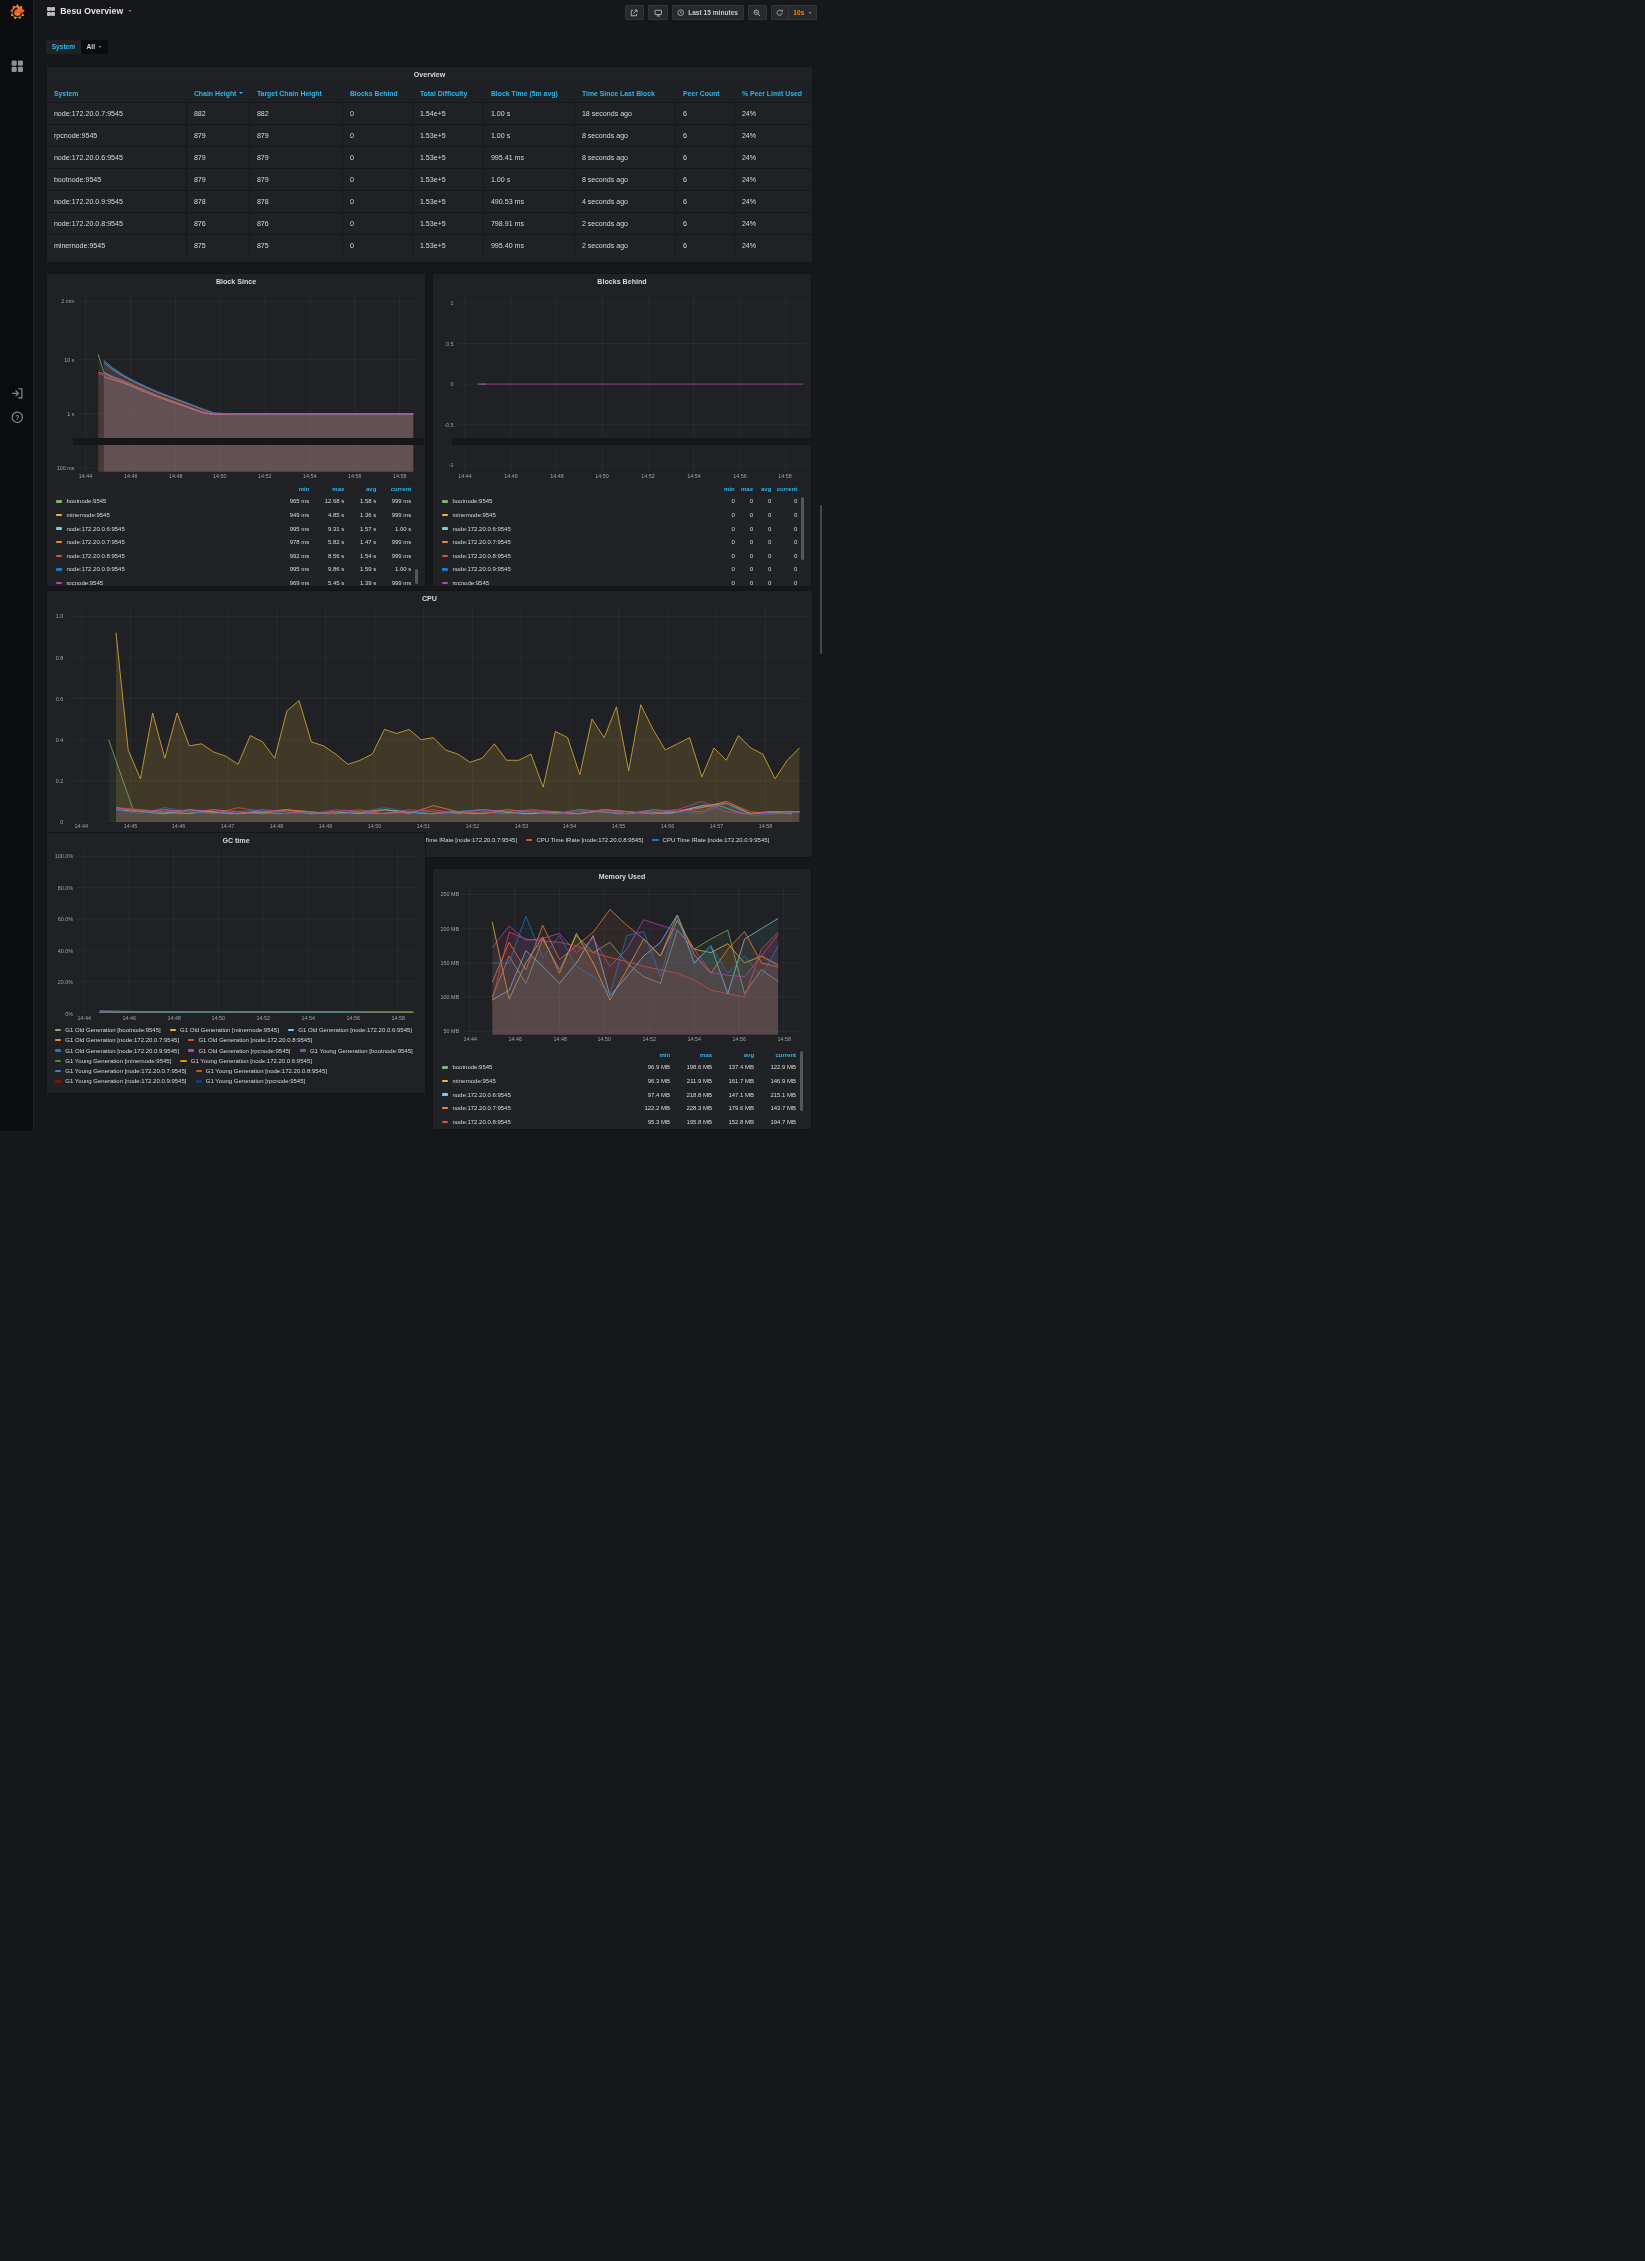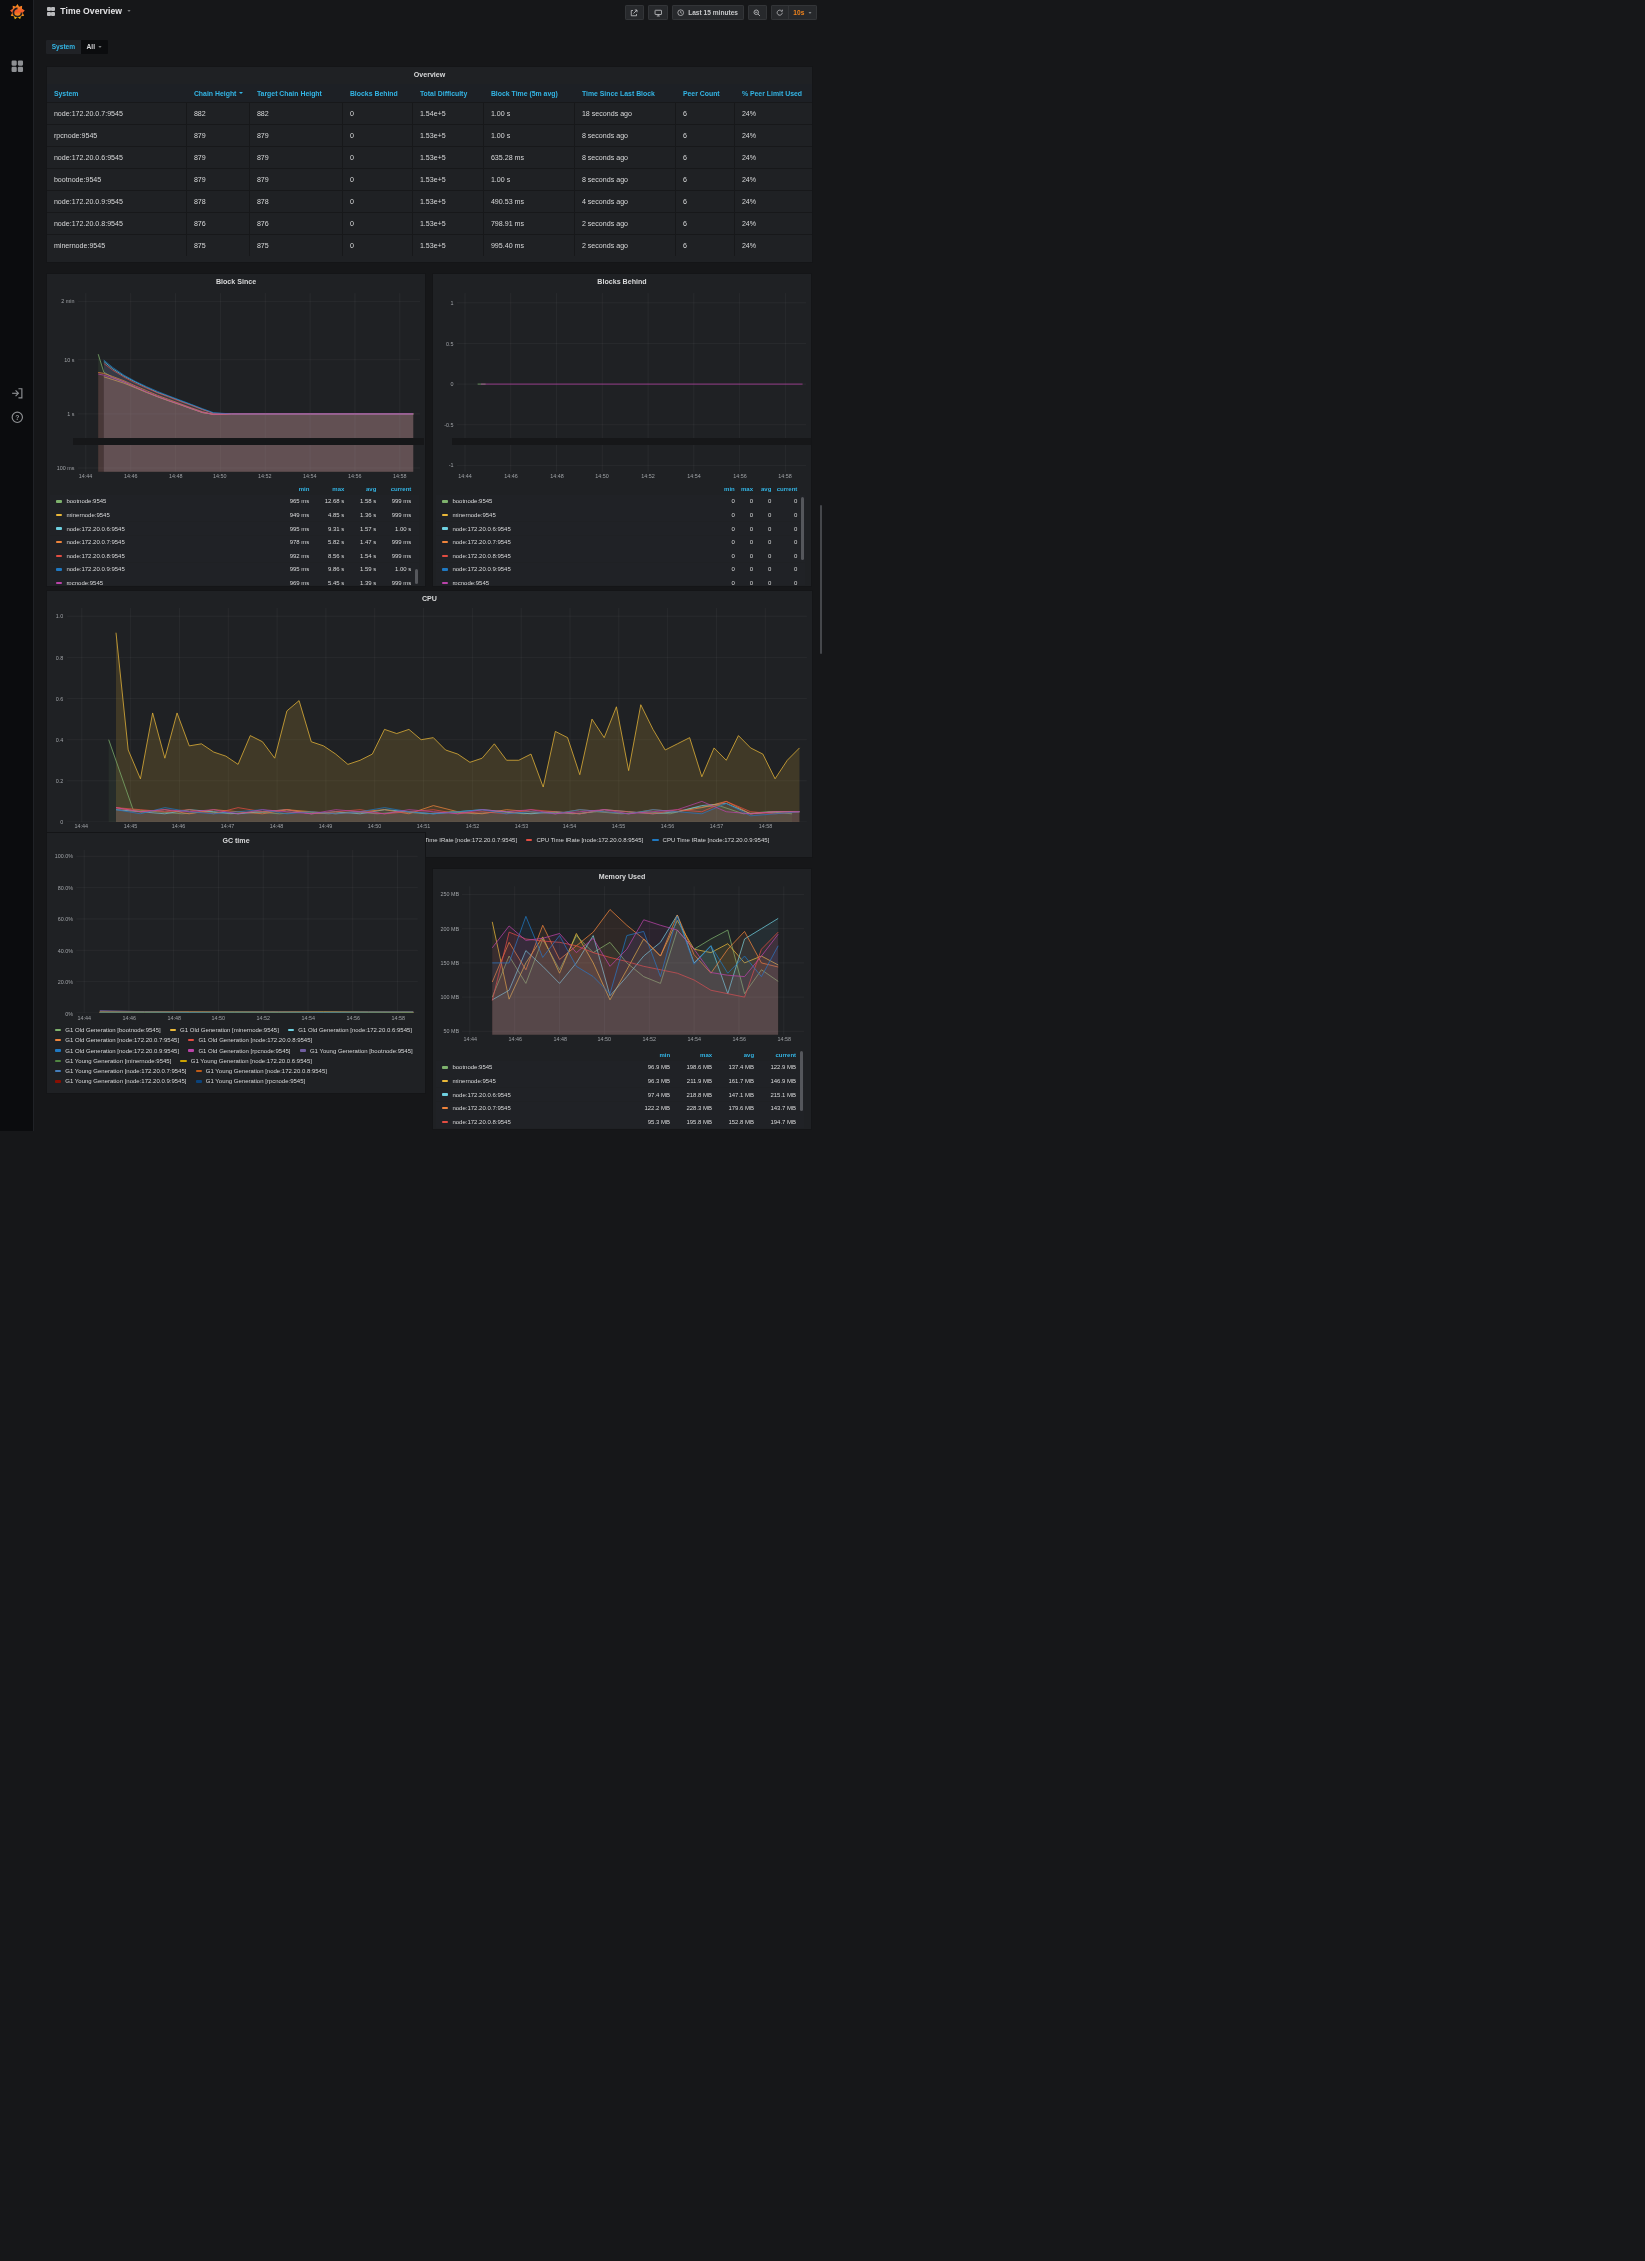--- a/index.html
+++ b/index.html
@@ -120,21 +120,21 @@
 </div>
 
 <div class="topnav">
   <div class="nav-left">
     <span class="nav-grid">
         <span></span>
         <span></span>
         <span></span>
         <span></span>
       </span>
-    <span class="nav-title">Time Overview</span>
+    <span class="nav-title">Besu Overview</span>
     <span class="caret" style="transform:scale(.8)"></span>
   </div>
   <div class="nav-right">
     <div class="nav-btn">
       <svg width="8" height="8" viewBox="0 0 16 16" fill="none" stroke="#c7c8ca" stroke-width="1.6">
         <path d="M6 3H2.5v10.5H13V10"></path>
           <path d="M7 9L14 2"></path>
           <path d="M9.5 2H14v4.5"></path>
       </svg>
     </div>
@@ -233,21 +233,21 @@
         <div class="cell val-time">8 seconds ago</div>
         <div class="cell">6</div>
         <div class="cell val-red">24%</div>
       </div>
       <div class="ov-row">
         <div class="cell">node:172.20.0.6:9545</div>
         <div class="cell">879</div>
         <div class="cell">879</div>
         <div class="cell val-green">0</div>
         <div class="cell">1.53e+5</div>
-        <div class="cell">635.28 ms</div>
+        <div class="cell">995.41 ms</div>
         <div class="cell val-time">8 seconds ago</div>
         <div class="cell">6</div>
         <div class="cell val-red">24%</div>
       </div>
       <div class="ov-row">
         <div class="cell">bootnode:9545</div>
         <div class="cell">879</div>
         <div class="cell">879</div>
         <div class="cell val-green">0</div>
         <div class="cell">1.53e+5</div>

